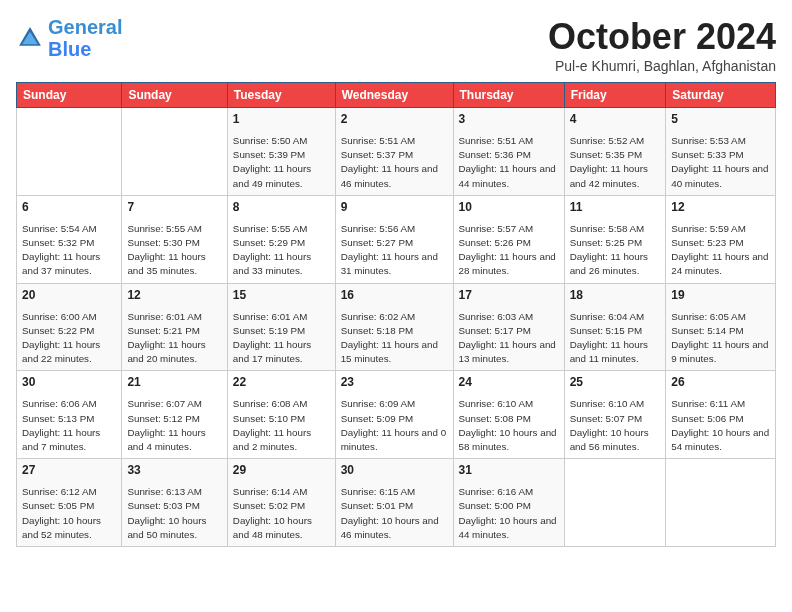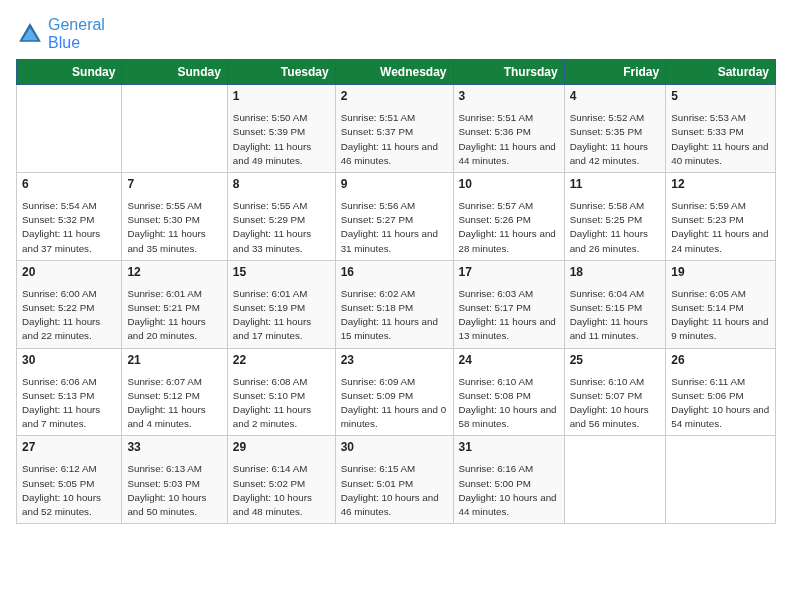--- a/index.html
+++ b/index.html
@@ -15,22 +15,22 @@
       align-items: flex-start;
       justify-content: space-between;
       margin-bottom: 8px;
     }
     .logo {
       display: flex;
       align-items: center;
       gap: 4px;
     }
     .logo-text {
-      font-size: 16px;
-      font-weight: normal;
+      font-size: 20px;
+      font-weight: bold;
       color: #1a3a5c;
       line-height: 1.1;
     }
     .logo-text span {
       color: #3a8fd4;
     }
     .logo-icon {
       width: 28px;
       height: 28px;
     }
@@ -45,24 +45,24 @@
     .subtitle {
       font-size: 14px;
       color: #444;
     }
     table {
       width: 100%;
       border-collapse: collapse;
       font-size: 10.5px;
     }
     thead tr th {
-      background-color: #15803d;
+      background-color: #ef4444;
       color: #fff;
       padding: 5px 6px;
-      text-align: right;
+      text-align: left;
       font-size: 12px;
       font-weight: bold;
       border: 1px solid #2a5d8c;
     }
     tbody tr td {
       border: 1px solid #ccc;
       vertical-align: top;
       padding: 4px 5px;
       min-height: 72px;
       height: 80px;
@@ -95,20 +95,24 @@
   <div class="logo">
     <svg class="logo-icon" viewBox="0 0 36 36">
       <polygon points="18,4 32,28 4,28" fill="#2e6da4"></polygon>
       <polygon points="18,10 28,26 8,26" fill="#5aacef"></polygon>
     </svg>
     <div class="logo-text">
       <div><span>General</span></div>
       <div><span style="color:#3b82f6">Blue</span></div>
     </div>
   </div>
+  <div class="title-block">
+    <div class="month-title">October 2024</div>
+    <div class="subtitle">Pul-e Khumri, Baghlan, Afghanistan</div>
+  </div>
 </div>
 
 <table>
   <thead>
     <tr>
     <th>Sunday</th>
         <th>Sunday</th>
         <th>Tuesday</th>
         <th>Wednesday</th>
         <th>Thursday</th>

